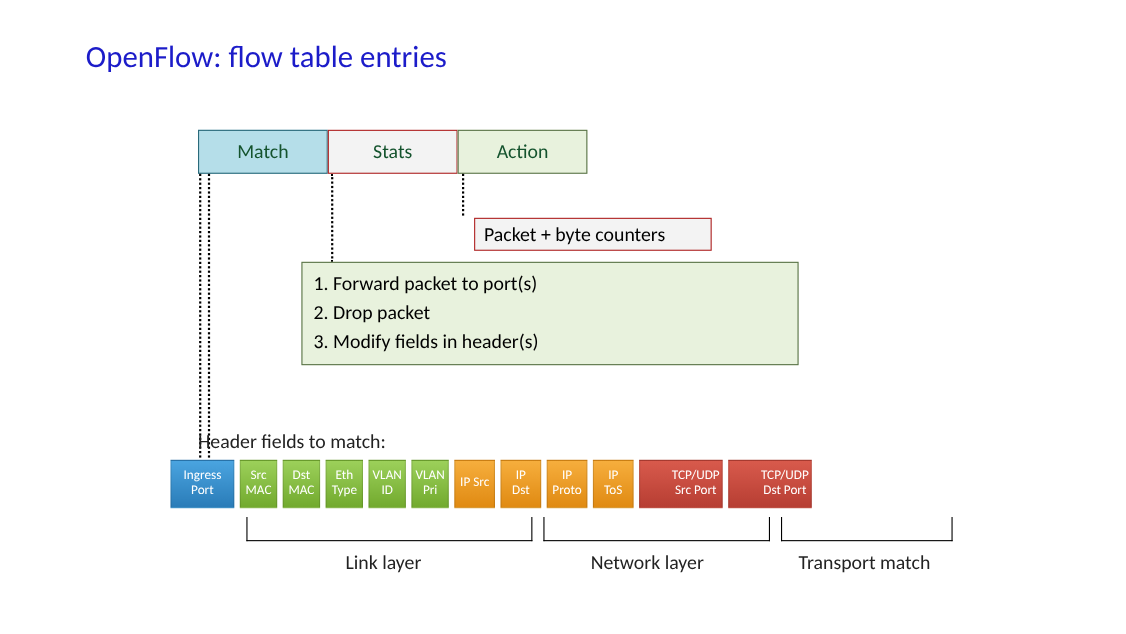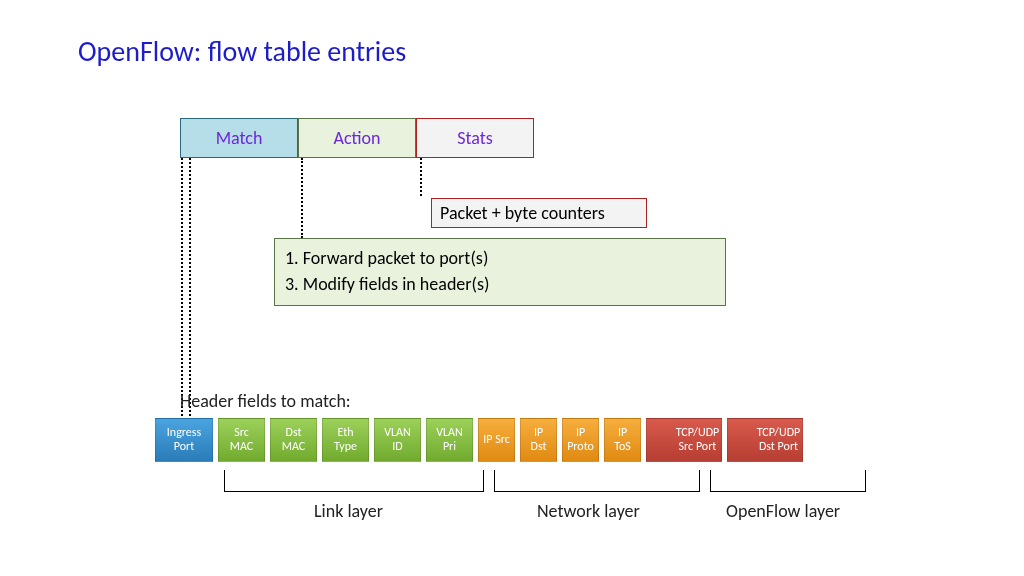--- a/index.html
+++ b/index.html
@@ -26,21 +26,21 @@
     display: flex;
   }
   .top-box {
     width: 118px;
     height: 40px;
     border: 1px solid #5a7448;
     display: flex;
     align-items: center;
     justify-content: center;
     font-size: 18px;
-    color: #6d28d9;
+    color: #14532d;
   }
   .match-box { background: #b5dee9; border-color: #2a6a7a; }
   .action-box { background: #e8f2dd; }
   .stats-box { background: #f3f3f3; border: 1px solid #b02222; }
 
   .stats-detail {
     position: absolute;
     left: 415px;
     top: 198px;
     width: 216px;
@@ -86,21 +86,21 @@
     justify-content: center;
     font-size: 12px;
     color: #fff;
     text-align: center;
     line-height: 1.15;
     padding: 0 4px;
     white-space: pre-line;
     border: 1px solid rgba(0,0,0,0.12);
   }
   .hc-blue   { background: linear-gradient(#4aa4e0,#2a7cb8); width: 58px; }
-  .hc-green  { background: linear-gradient(#9cd05a,#72aa2e); width: 47px; }
+  .hc-green  { background: linear-gradient(#9cd05a,#72aa2e); width: 34px; }
   .hc-orange { background: linear-gradient(#f6ae3d,#e08a12); width: 37px; }
   .hc-red    { background: linear-gradient(#d85a4c,#b73e33); width: 76px; padding-left: 31px; }
 
   .bracket {
     position: absolute;
     height: 22px;
     border-bottom: 1.2px solid #000;
     border-left: 1.2px solid #000;
     border-right: 1.2px solid #000;
   }
@@ -128,33 +128,34 @@
   .dot-stats  { left: 420px; top: 158px; height: 38px; }
   .dot-matchR { left: 189px; top: 158px; height: 258px; }
 </style>
 </head>
 <body>
 
 <h1 class="title">OpenFlow: flow table entries</h1>
 
 <div class="top-row">
   <div class="top-box match-box">Match</div>
+  <div class="top-box stats-box">Stats</div>
   <div class="top-box action-box">Action</div>
-  <div class="top-box stats-box">Stats</div>
 </div>
 
 <div class="dotted-v dot-match"></div>
 <div class="dotted-v dot-matchR"></div>
 <div class="dotted-v dot-action"></div>
 <div class="dotted-v dot-stats"></div>
 
 <div class="stats-detail">Packet + byte counters</div>
 
 <div class="actions-list">
   <div>1.  Forward packet to port(s)</div>
+  <div>2.  Drop packet</div>
   <div>3.  Modify fields in header(s)</div>
 </div>
 
 <div class="match-label">Header fields to match:</div>
 
 <div class="header-row">
   <div class="hcell hc-blue">Ingress
 Port</div>
   <div class="hcell hc-green">Src
 MAC</div>
@@ -177,13 +178,13 @@
   <div class="hcell hc-red">TCP/UDP
 Dst Port</div>
 </div>
 
 <div class="bracket bracket-link"></div>
 <div class="bracket bracket-net"></div>
 <div class="bracket bracket-trans"></div>
 
 <div class="layer-label ll-link">Link layer</div>
 <div class="layer-label ll-net">Network layer</div>
-<div class="layer-label ll-trans">OpenFlow layer</div>
+<div class="layer-label ll-trans">Transport match</div>
 
 </body></html>

